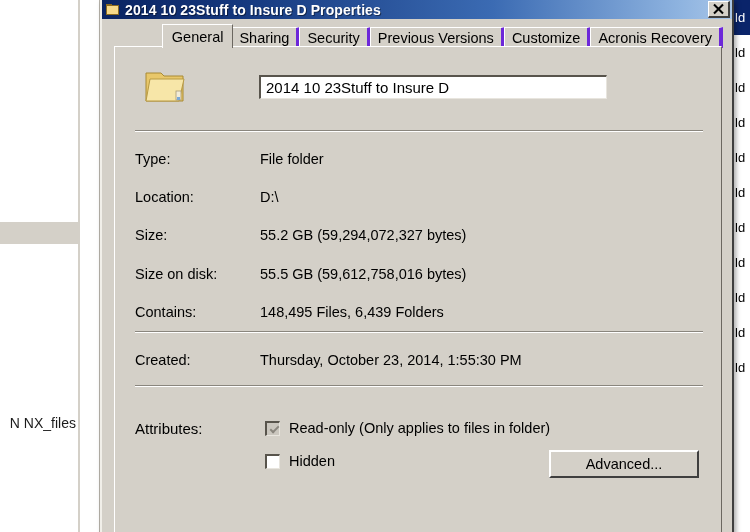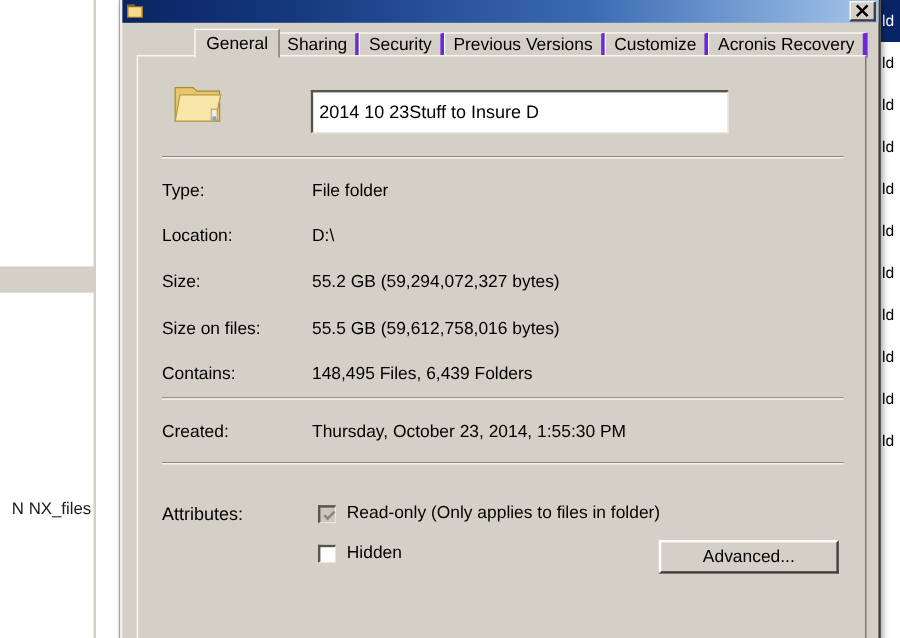--- a/index.html
+++ b/index.html
@@ -138,21 +138,21 @@
   }
 
   
   #name-row {
     position: absolute; left: 20px; top: 18px; right: 16px; height: 52px;
   }
   #big-folder-icon {
     position: absolute; left: 8px; top: 2px; width: 44px; height: 40px;
   }
   #name-input {
-    position: absolute; left: 124px; top: 10px; width: 348px; height: 36px;
+    position: absolute; left: 124px; top: 10px; width: 348px; height: 24px;
     background: #ffffff;
     border-top: 2px solid #58544c;
     border-left: 2px solid #58544c;
     border-right: 1px solid #e8e5de;
     border-bottom: 1px solid #e8e5de;
     font-family: "Liberation Sans", sans-serif;
     font-size: 15px; color: #000;
     padding: 0 5px;
     outline: none;
   }
@@ -298,20 +298,21 @@
       <div class="bg-row"></div>
     </div>
 
   <div id="dialog">
 
     <div id="titlebar">
       <div id="title-folder-icon">
         <div class="tf-tab"></div>
         <div class="tf-back"></div>
       </div>
+      <div id="title-text">2014 10 23Stuff to Insure D Properties</div>
       <div id="close-button">
         <svg width="13" height="12" viewBox="0 0 13 12">
           <path d="M2 1.5 L11 10.5 M11 1.5 L2 10.5" stroke="#000" stroke-width="2.1" fill="none"></path>
         </svg>
       </div>
     </div>
 
     <div id="tabstrip">
         <div class="tab active">General</div>
         <div class="tab">Sharing</div>
@@ -344,21 +345,21 @@
           </div>
           <div class="prop-row" style="top: 142px;">
             <span class="prop-label">Location:</span>
             <span class="prop-value">D:\</span>
           </div>
           <div class="prop-row" style="top: 180px;">
             <span class="prop-label">Size:</span>
             <span class="prop-value">55.2 GB (59,294,072,327 bytes)</span>
           </div>
           <div class="prop-row" style="top: 219px;">
-            <span class="prop-label">Size on files:</span>
+            <span class="prop-label">Size on disk:</span>
             <span class="prop-value">55.5 GB (59,612,758,016 bytes)</span>
           </div>
           <div class="prop-row" style="top: 257px;">
             <span class="prop-label">Contains:</span>
             <span class="prop-value">148,495 Files, 6,439 Folders</span>
           </div>
           <div class="prop-row" style="top: 305px;">
             <span class="prop-label">Created:</span>
             <span class="prop-value">Thursday, October 23, 2014, 1:55:30 PM</span>
           </div>

